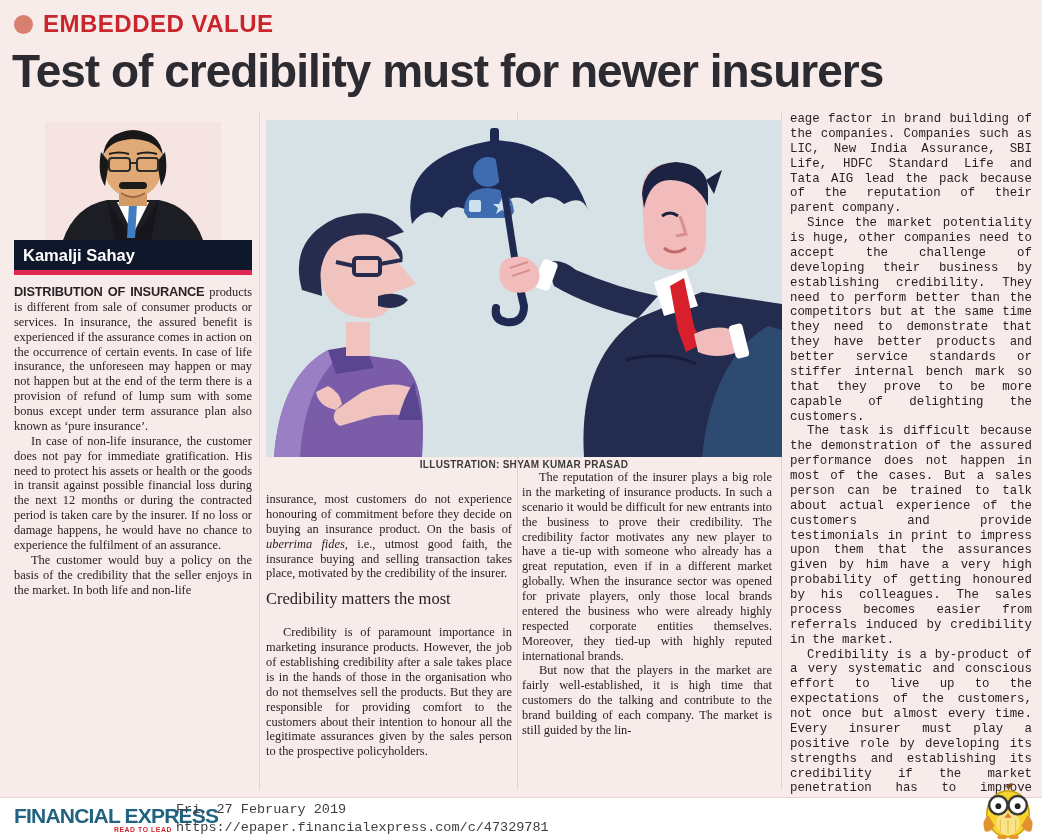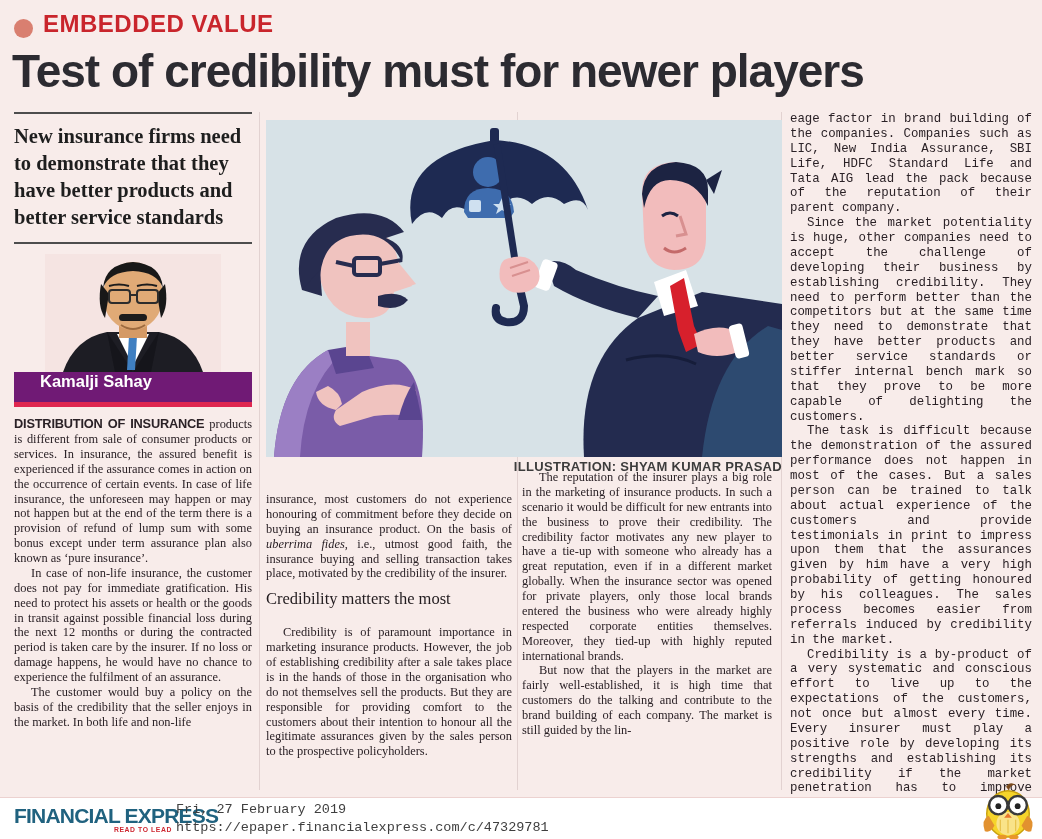--- a/index.html
+++ b/index.html
@@ -3,21 +3,21 @@
 <meta charset="utf-8">
 <style>
   * { margin:0; padding:0; box-sizing:border-box; }
   html,body { background:#e8e0e0; }
   .page {
     position:relative; width:1042px; height:839px;
     background:#f8ecea; overflow:hidden;
     font-family:"Liberation Serif", serif; color:#2a2126;
   }
   
-  .kicker { position:absolute; left:14px; top:10px; display:flex; align-items:flex-end; gap:10px; }
+  .kicker { position:absolute; left:14px; top:10px; display:flex; align-items:center; gap:10px; }
   .kicker-dot { width:19px; height:19px; border-radius:50%; background:#d97f70; }
   .kicker-label {
     font-family:"Liberation Sans", sans-serif; font-weight:bold;
     font-size:24px; letter-spacing:0.5px; color:#c9252c;
   }
   
   .headline {
     position:absolute; left:12px; top:44px; width:1020px;
     font-family:"Liberation Sans", sans-serif; font-weight:bold;
     font-size:46px; letter-spacing:-1px; color:#2c2b31; white-space:nowrap;
@@ -26,44 +26,44 @@
   .rule-v { position:absolute; top:112px; height:678px; width:1px; background:rgba(90,60,60,0.14); }
   .rule-v.g1 { left:259px; } .rule-v.g2 { left:517px; } .rule-v.g3 { left:781px; }
   
   .col1 { position:absolute; left:14px; top:112px; width:238px; height:682px; overflow:hidden; }
   .standfirst {
     border-top:2px solid #4d4d4d; border-bottom:2px solid #4d4d4d;
     padding:9px 2px 11px 0; font-weight:bold; font-size:20.5px; line-height:1.32; color:#1e1e1e;
   }
   .portrait-wrap { margin:10px auto 0; width:176px; height:118px; display:block; }
   .name-bar {
-    background:#701a75; color:#fff; height:30px; display:flex; 
-    padding-left:26px; font-family:"Liberation Sans", sans-serif; font-weight:bold; font-size:16.5px;
+    background:#0f172a; color:#fff; height:30px; display:flex; align-items:center;
+    padding-left:9px; font-family:"Liberation Sans", sans-serif; font-weight:bold; font-size:16.5px;
   }
   .name-stripe { height:5px; background:#df2750; margin-bottom:9px; }
   
   .bodytext p {
     font-size:12.4px; line-height:1.2; text-align:justify; color:#2a2126;
     text-indent:17px; margin:0;
   }
   .bodytext p.noindent { text-indent:0; }
   .lead-in { font-family:"Liberation Sans", sans-serif; font-weight:bold; font-size:12.8px; letter-spacing:-0.2px; }
   .subhead { font-size:16.5px; color:#211b1e; margin:8px 0 16px; font-weight:normal; }
   .col2 { position:absolute; left:266px; top:492px; width:246px; height:316px; overflow:hidden; }
   .col3 { position:absolute; left:522px; top:470px; width:250px; height:322px; overflow:hidden; }
   .col4 { position:absolute; left:790px; top:112px; width:242px; height:682px; overflow:hidden;font-family:Liberation Mono, monospace; }
   .writer-credit {
     margin-top:20px; text-align:right; font-style:italic; font-weight:bold;
     font-size:12px; line-height:1.3; color:#241d20;
   }
   
   .illustration { position:absolute; left:266px; top:120px; width:516px; height:337px; background:#d7e2e7; }
   .ill-credit {
-    position:absolute; left:266px; top:459px; width:516px; text-align:right;
-    font-family:"Liberation Sans", sans-serif; font-weight:bold; font-size:13px;
+    position:absolute; left:266px; top:459px; width:516px; text-align:center;
+    font-family:"Liberation Sans", sans-serif; font-weight:bold; font-size:10px;
     letter-spacing:0.3px; color:#3c3c3c;
   }
   
   .footer {
     position:absolute; left:0; top:797px; width:1042px; height:42px;
     background:#ffffff; border-top:1px solid #ecd2d0;
   }
   .fe-logo { position:absolute; left:14px; top:6px; width:158px; text-align:right; }
   .fe-brand {
     font-family:"Liberation Sans", sans-serif; font-weight:bold; font-size:21px;
@@ -83,28 +83,27 @@
 </head>
 <body>
 
 <div class="page">
 
   <div class="kicker">
     <span class="kicker-dot"></span>
     <span class="kicker-label">EMBEDDED VALUE</span>
   </div>
 
-  <h1 class="headline">Test of credibility must for newer players</h1>
+  <h1 class="headline">Test of credibility must for newer insurers</h1>
 
   <div class="rule-v g1"></div>
   <div class="rule-v g2"></div>
   <div class="rule-v g3"></div>
 
   <div class="col1 bodytext">
-    <div class="standfirst">New insurance firms need to demonstrate that they have better products and better service standards</div>
 
     <svg class="portrait-wrap" viewBox="0 0 176 118" aria-hidden="true">
       <rect width="176" height="118" fill="#f5e4e2"></rect>
 
       <path d="M18 118 Q30 84 62 78 L114 78 Q146 84 158 118 Z" fill="#1d1d24"></path>
       <path d="M62 78 L88 118 L70 118 Z" fill="#15151b"></path>
       <path d="M114 78 L88 118 L106 118 Z" fill="#15151b"></path>
 
       <polygon points="72,80 88,112 104,80" fill="#ffffff"></polygon>
       <polygon points="84,82 92,82 90,116 82,116" fill="#3f7fc1"></polygon>

